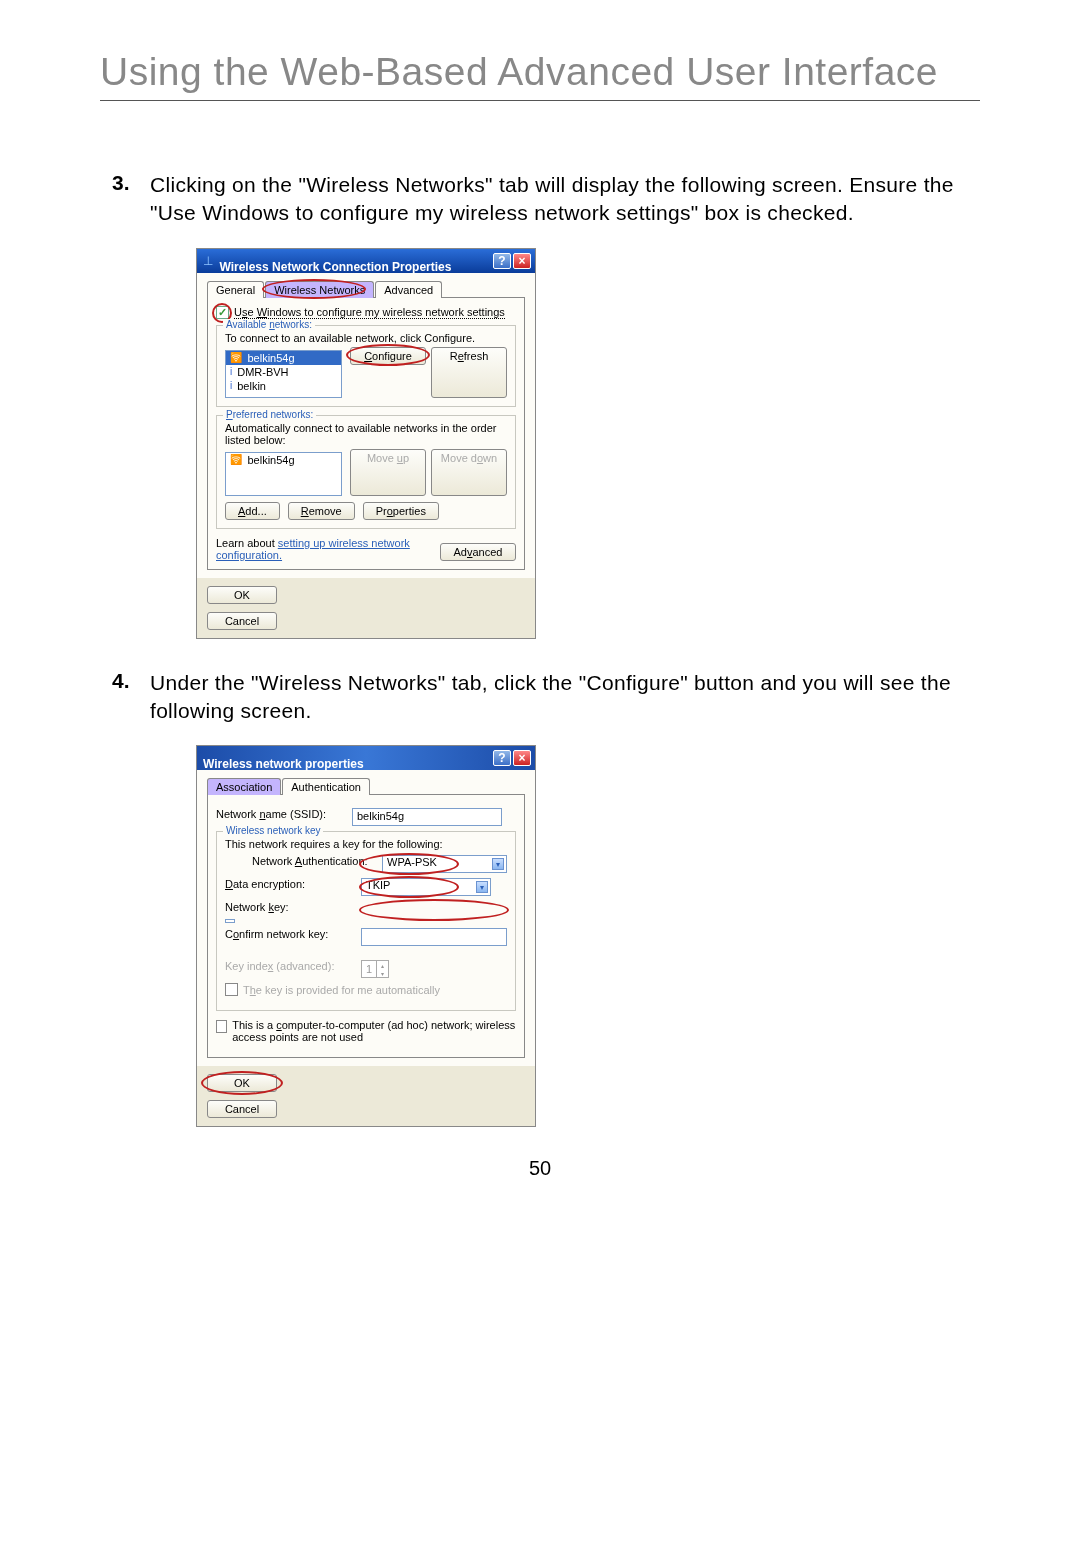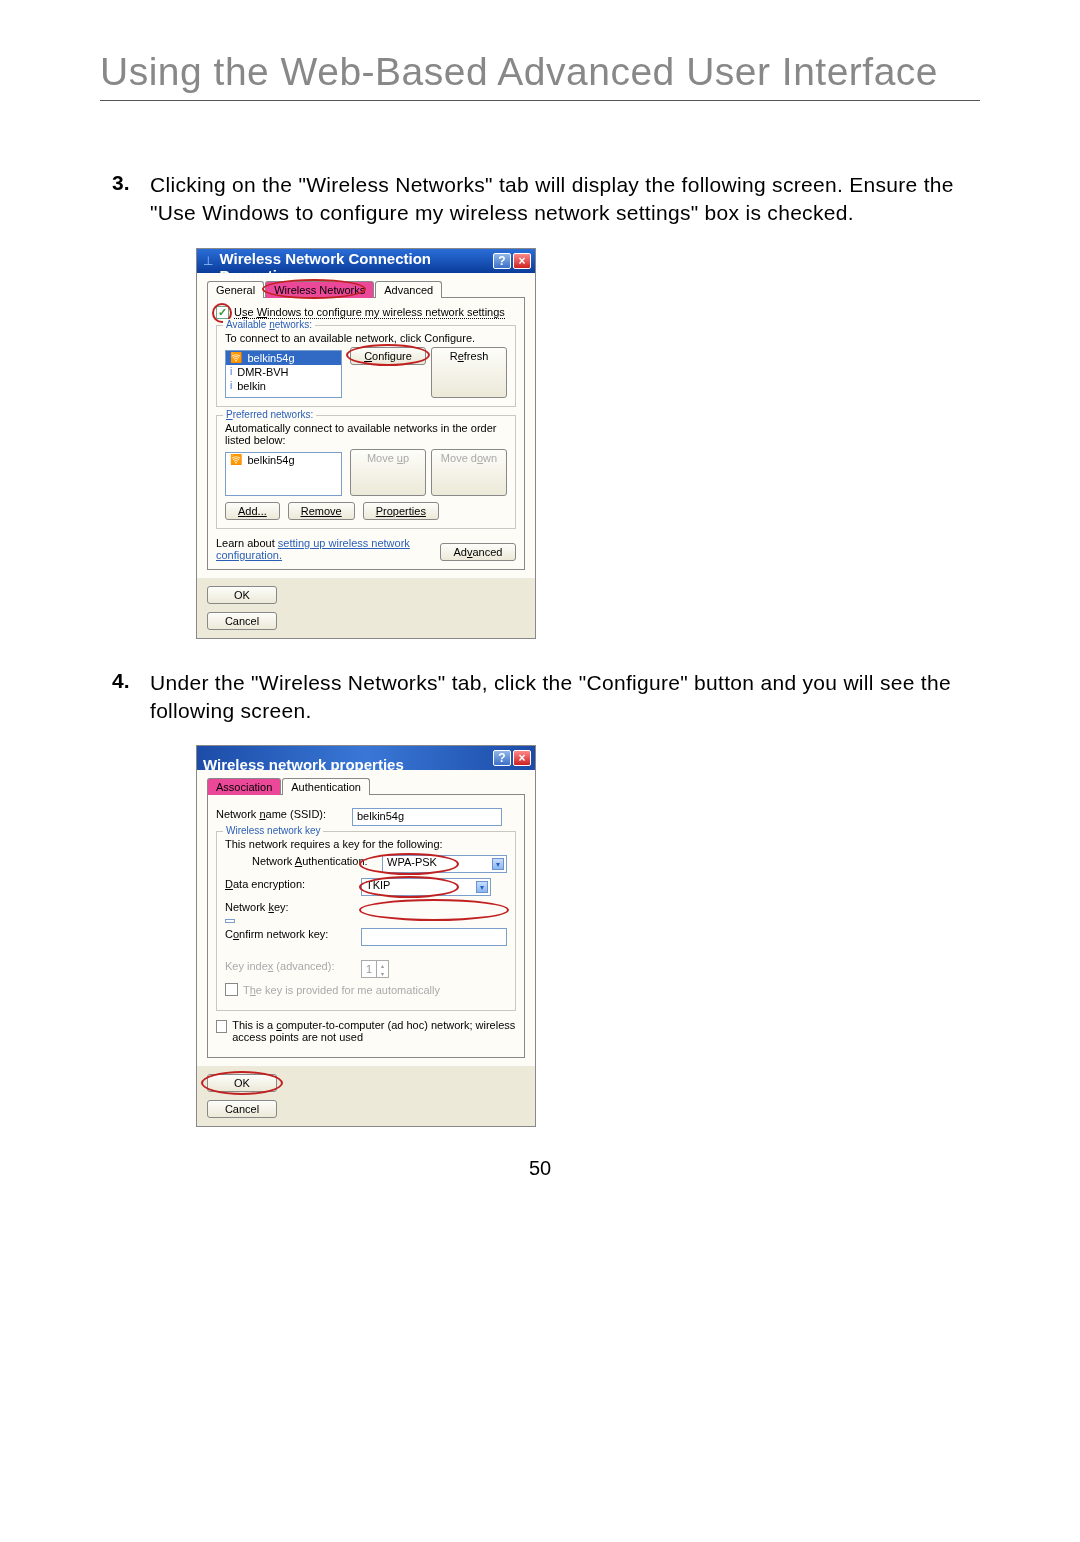--- a/index.html
+++ b/index.html
@@ -66,21 +66,21 @@
     background: linear-gradient(to right, #1c4ca8, #3977d6, #1c4ca8);
   }
   .title-icon {
     color: #8fc4ff;
     margin-right: 6px;
     font-size: 12px;
   }
   .title-text {
     color: #fff;
     font-weight: bold;
-    font-size: 15px;
+    font-size: 12px;
     flex: 1;
     margin-top: 12px;
   }
   .title-btn {
     width: 18px;
     height: 16px;
     margin-left: 2px;
     border: 1px solid #fff;
     border-radius: 2px;
     display: inline-flex;
@@ -103,21 +103,21 @@
   .tab {
     padding: 2px 8px;
     border: 1px solid #888;
     border-bottom: none;
     background: #fdfcf7;
     border-radius: 3px 3px 0 0;
     margin-right: 1px;
     position: relative;
     font-size: 11px;
   }
-  .tab.active { background: #ec4899; z-index: 2; }
+  .tab.active { background: #c4b5fd; z-index: 2; }
   .tab-panel {
     border: 1px solid #888;
     padding: 8px;
     margin-top: -1px;
     background: #fdfcf7;
   }
   .checkbox-row { display: flex; align-items: center; margin-bottom: 6px; }
   .chk {
     width: 13px; height: 13px; border: 1px solid #6a8; margin-right: 5px;
     display: inline-flex; align-items: center; justify-content: center;
@@ -165,21 +165,21 @@
   .winbtn {
     border: 1px solid #888;
     background: linear-gradient(#fdfdfa, #ece9d8);
     border-radius: 3px;
     padding: 2px 0;
     font-size: 11px;
     text-align: center;
     width: 76px;
   }
   .winbtn.disabled { color: #aaa; }
-  .btn-row { display: flex; gap: 8px; margin-top: 6px; text-decoration: underline; }
+  .btn-row { display: flex; gap: 8px; margin-top: 6px; }
   .btn-row .winbtn { width: auto; padding: 2px 12px; }
   .link { color: #2a5fb8; text-decoration: underline; }
   .dialog-footer {
     display: flex;
     justify-content: flex-end;
     gap: 8px;
     padding: 8px 10px;
     background: #ece9d8;
     flex-direction: column;
   }

